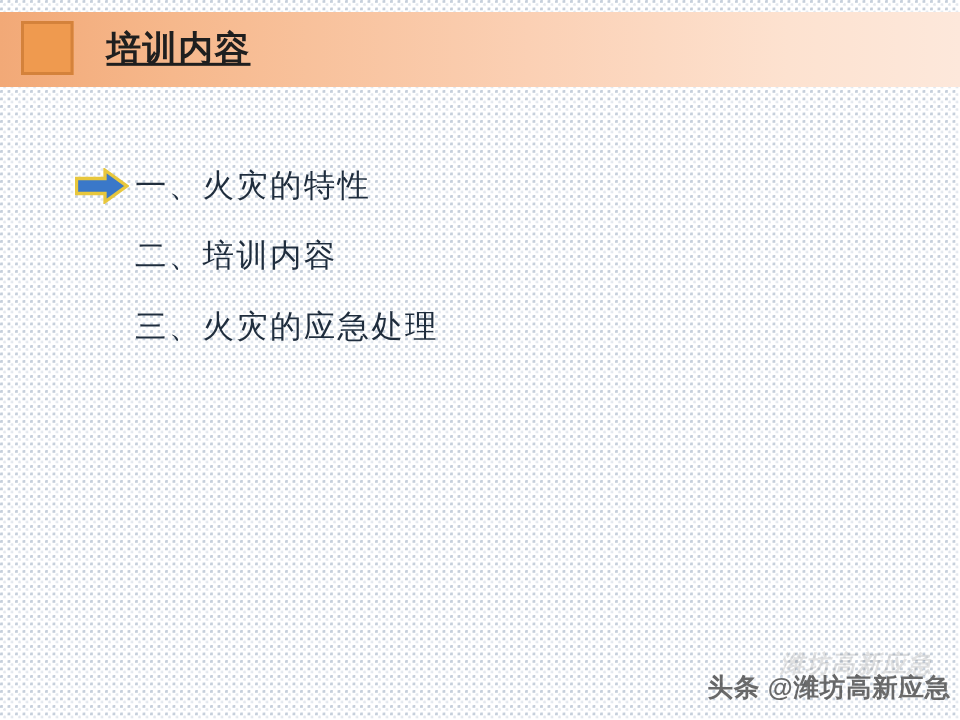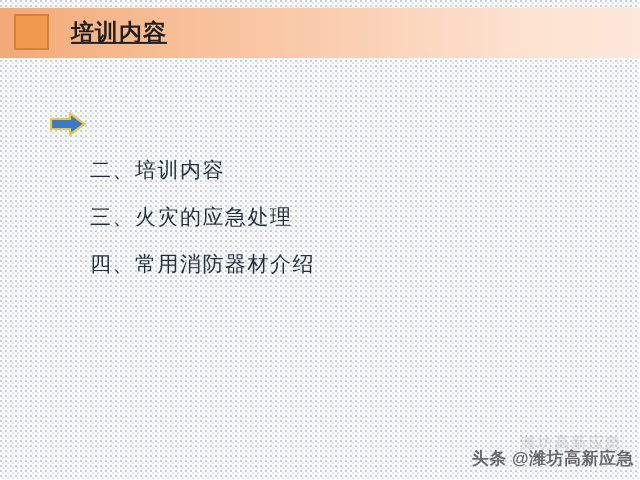--- a/index.html
+++ b/index.html
@@ -110,55 +110,56 @@
   }
   #watermark-ghost {
     position: absolute;
     right: 18px;
     bottom: 26px;
     font-size: 16px;
     color: rgba(120,120,120,0.22);
     font-weight: bold;
     white-space: nowrap;
     letter-spacing: 1px;
+    font-style: italic;
   }
 </style>
 </head>
 <body>
 
 <div id="slide">
 
   <div id="header-band">
     <div id="header-square"></div>
     <div id="header-title">培训内容</div>
   </div>
 
   <div id="content-list">
 
     <div class="list-item">
       <span class="bullet-slot">
         <svg width="36" height="24" viewBox="0 0 36 24" xmlns="http://www.w3.org/2000/svg">
           <polygon points="1,7 20,7 20,1.5 34.5,12 20,22.5 20,17 1,17" fill="#3a78c9" stroke="#e8c73c" stroke-width="2.2" stroke-linejoin="miter"></polygon>
         </svg>
       </span>
+      <span class="item-label">一、火灾的特性</span>
     </div>
 
     <div class="list-item">
       <span class="bullet-slot"></span>
       <span class="item-label">二、培训内容</span>
     </div>
 
     <div class="list-item">
       <span class="bullet-slot"></span>
       <span class="item-label">三、火灾的应急处理</span>
     </div>
 
     <div class="list-item">
       <span class="bullet-slot"></span>
-      <span class="item-label">四、常用消防器材介绍</span>
     </div>
 
     <div class="list-item">
       <span class="bullet-slot"></span>
     </div>
 
   </div>
 
   <div id="watermark-ghost">潍坊高新应急</div>
   <div id="watermark">头条 @潍坊高新应急</div>

